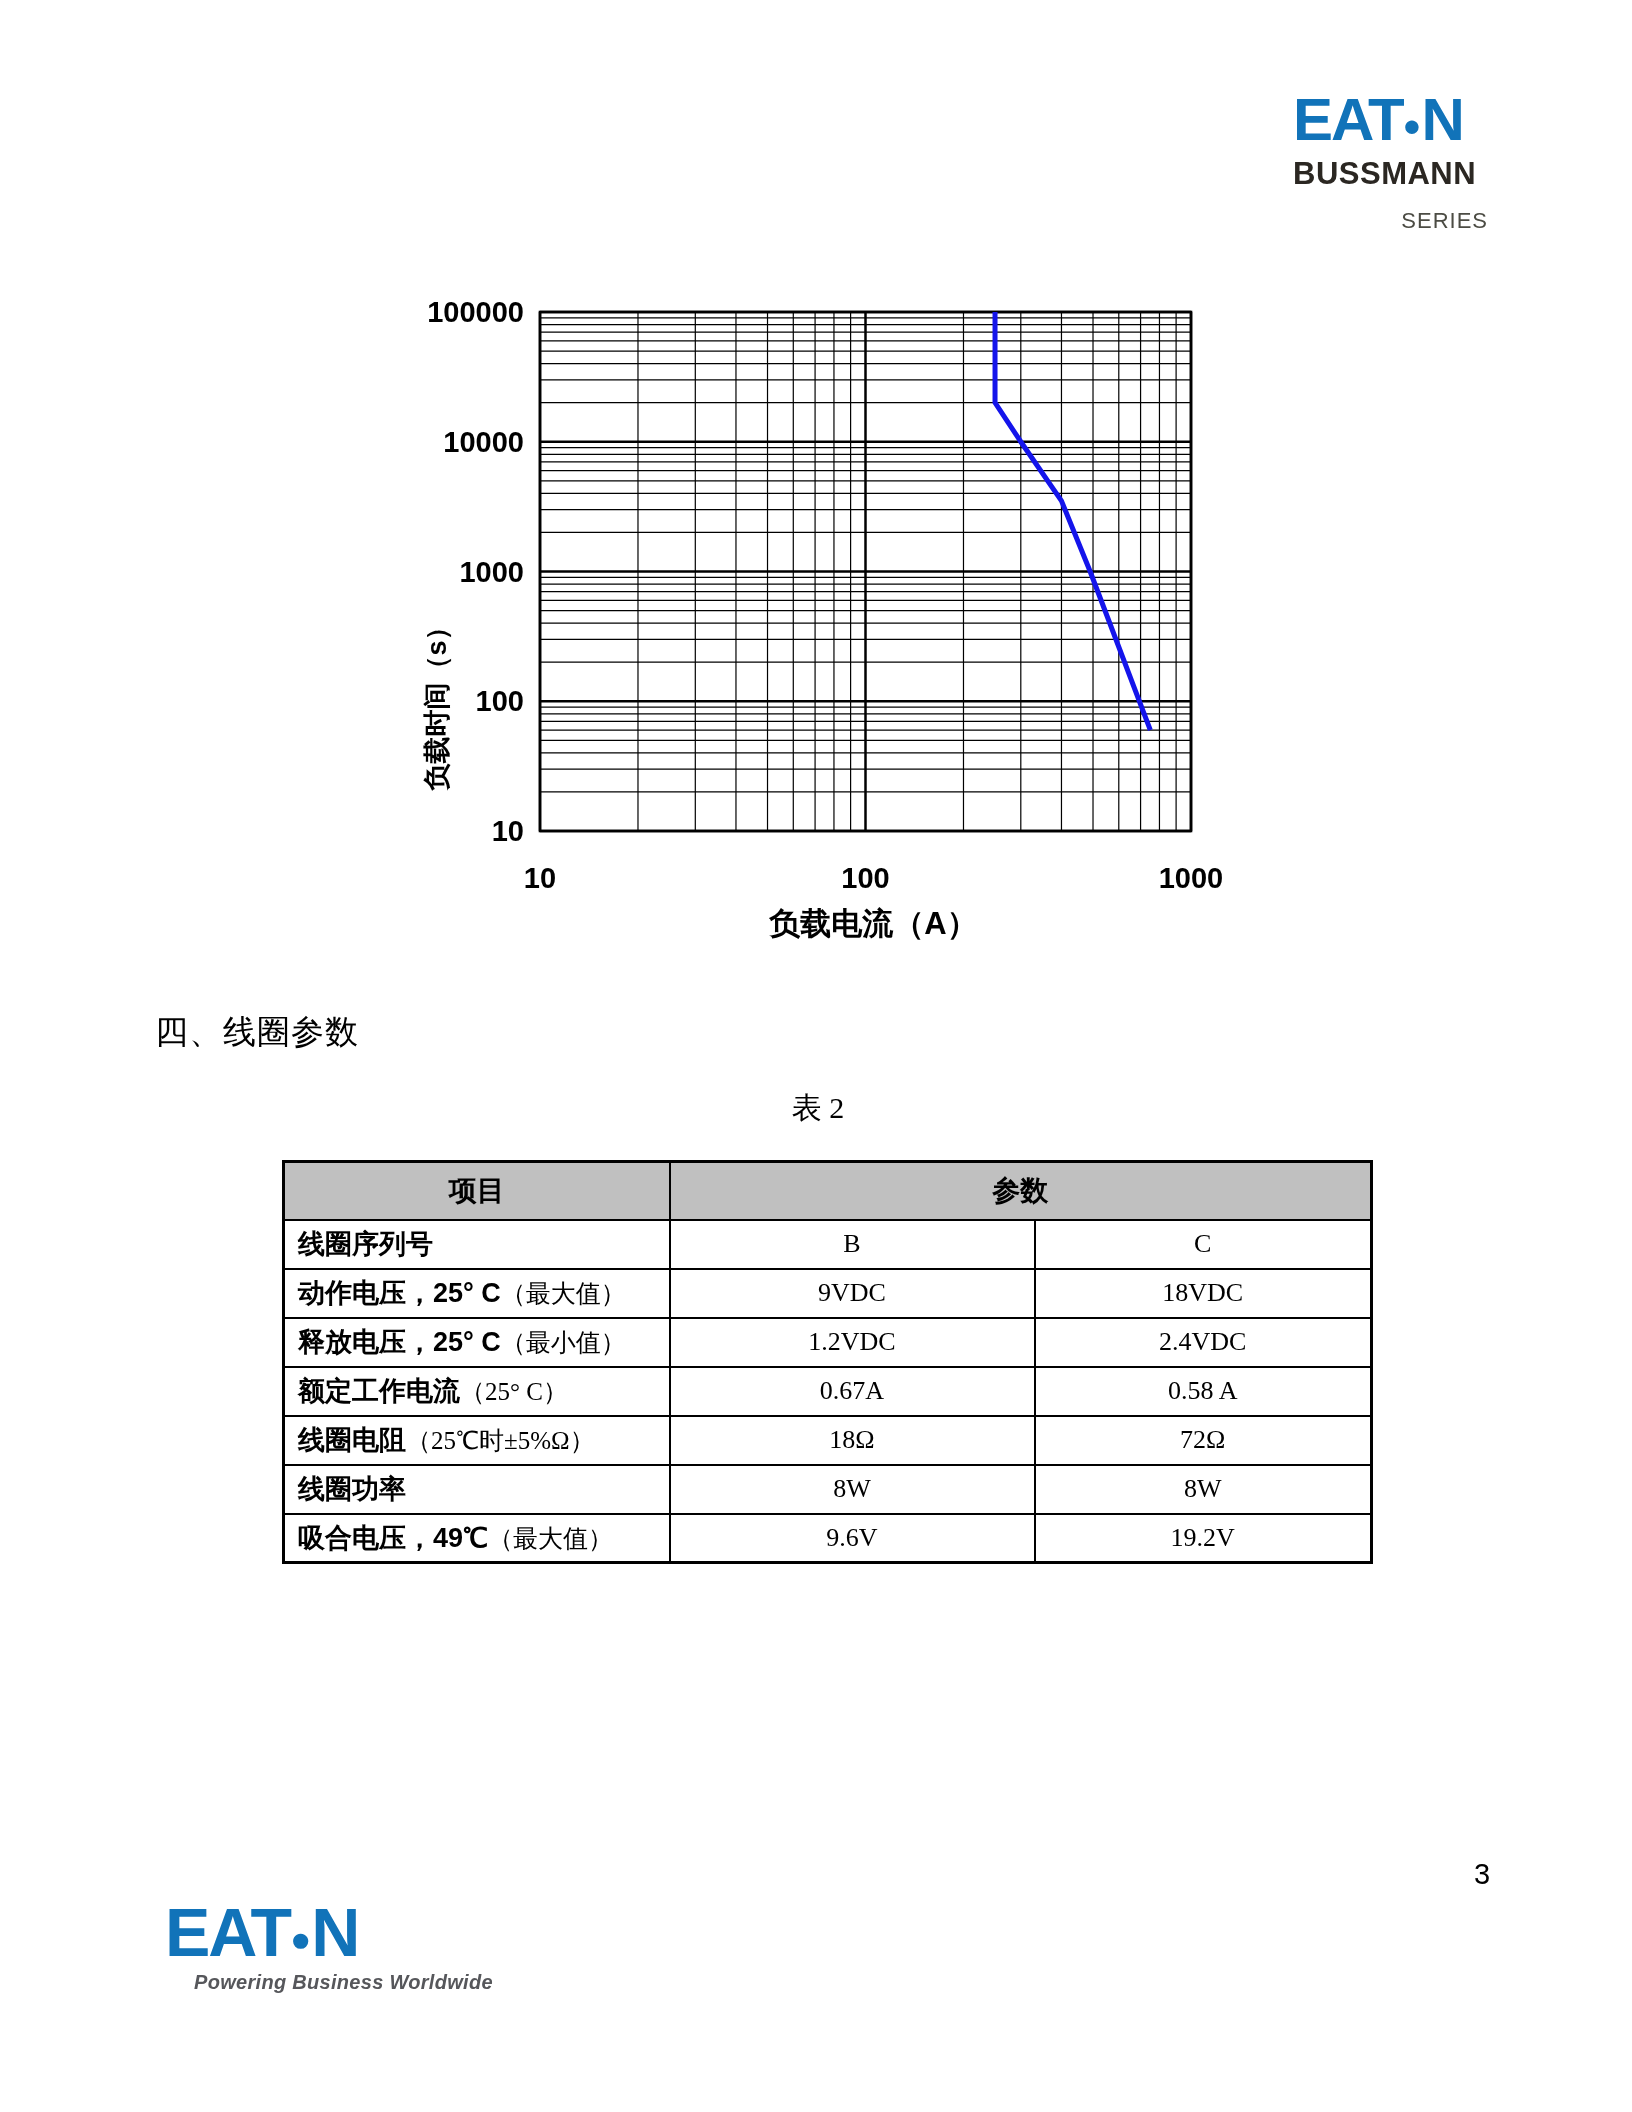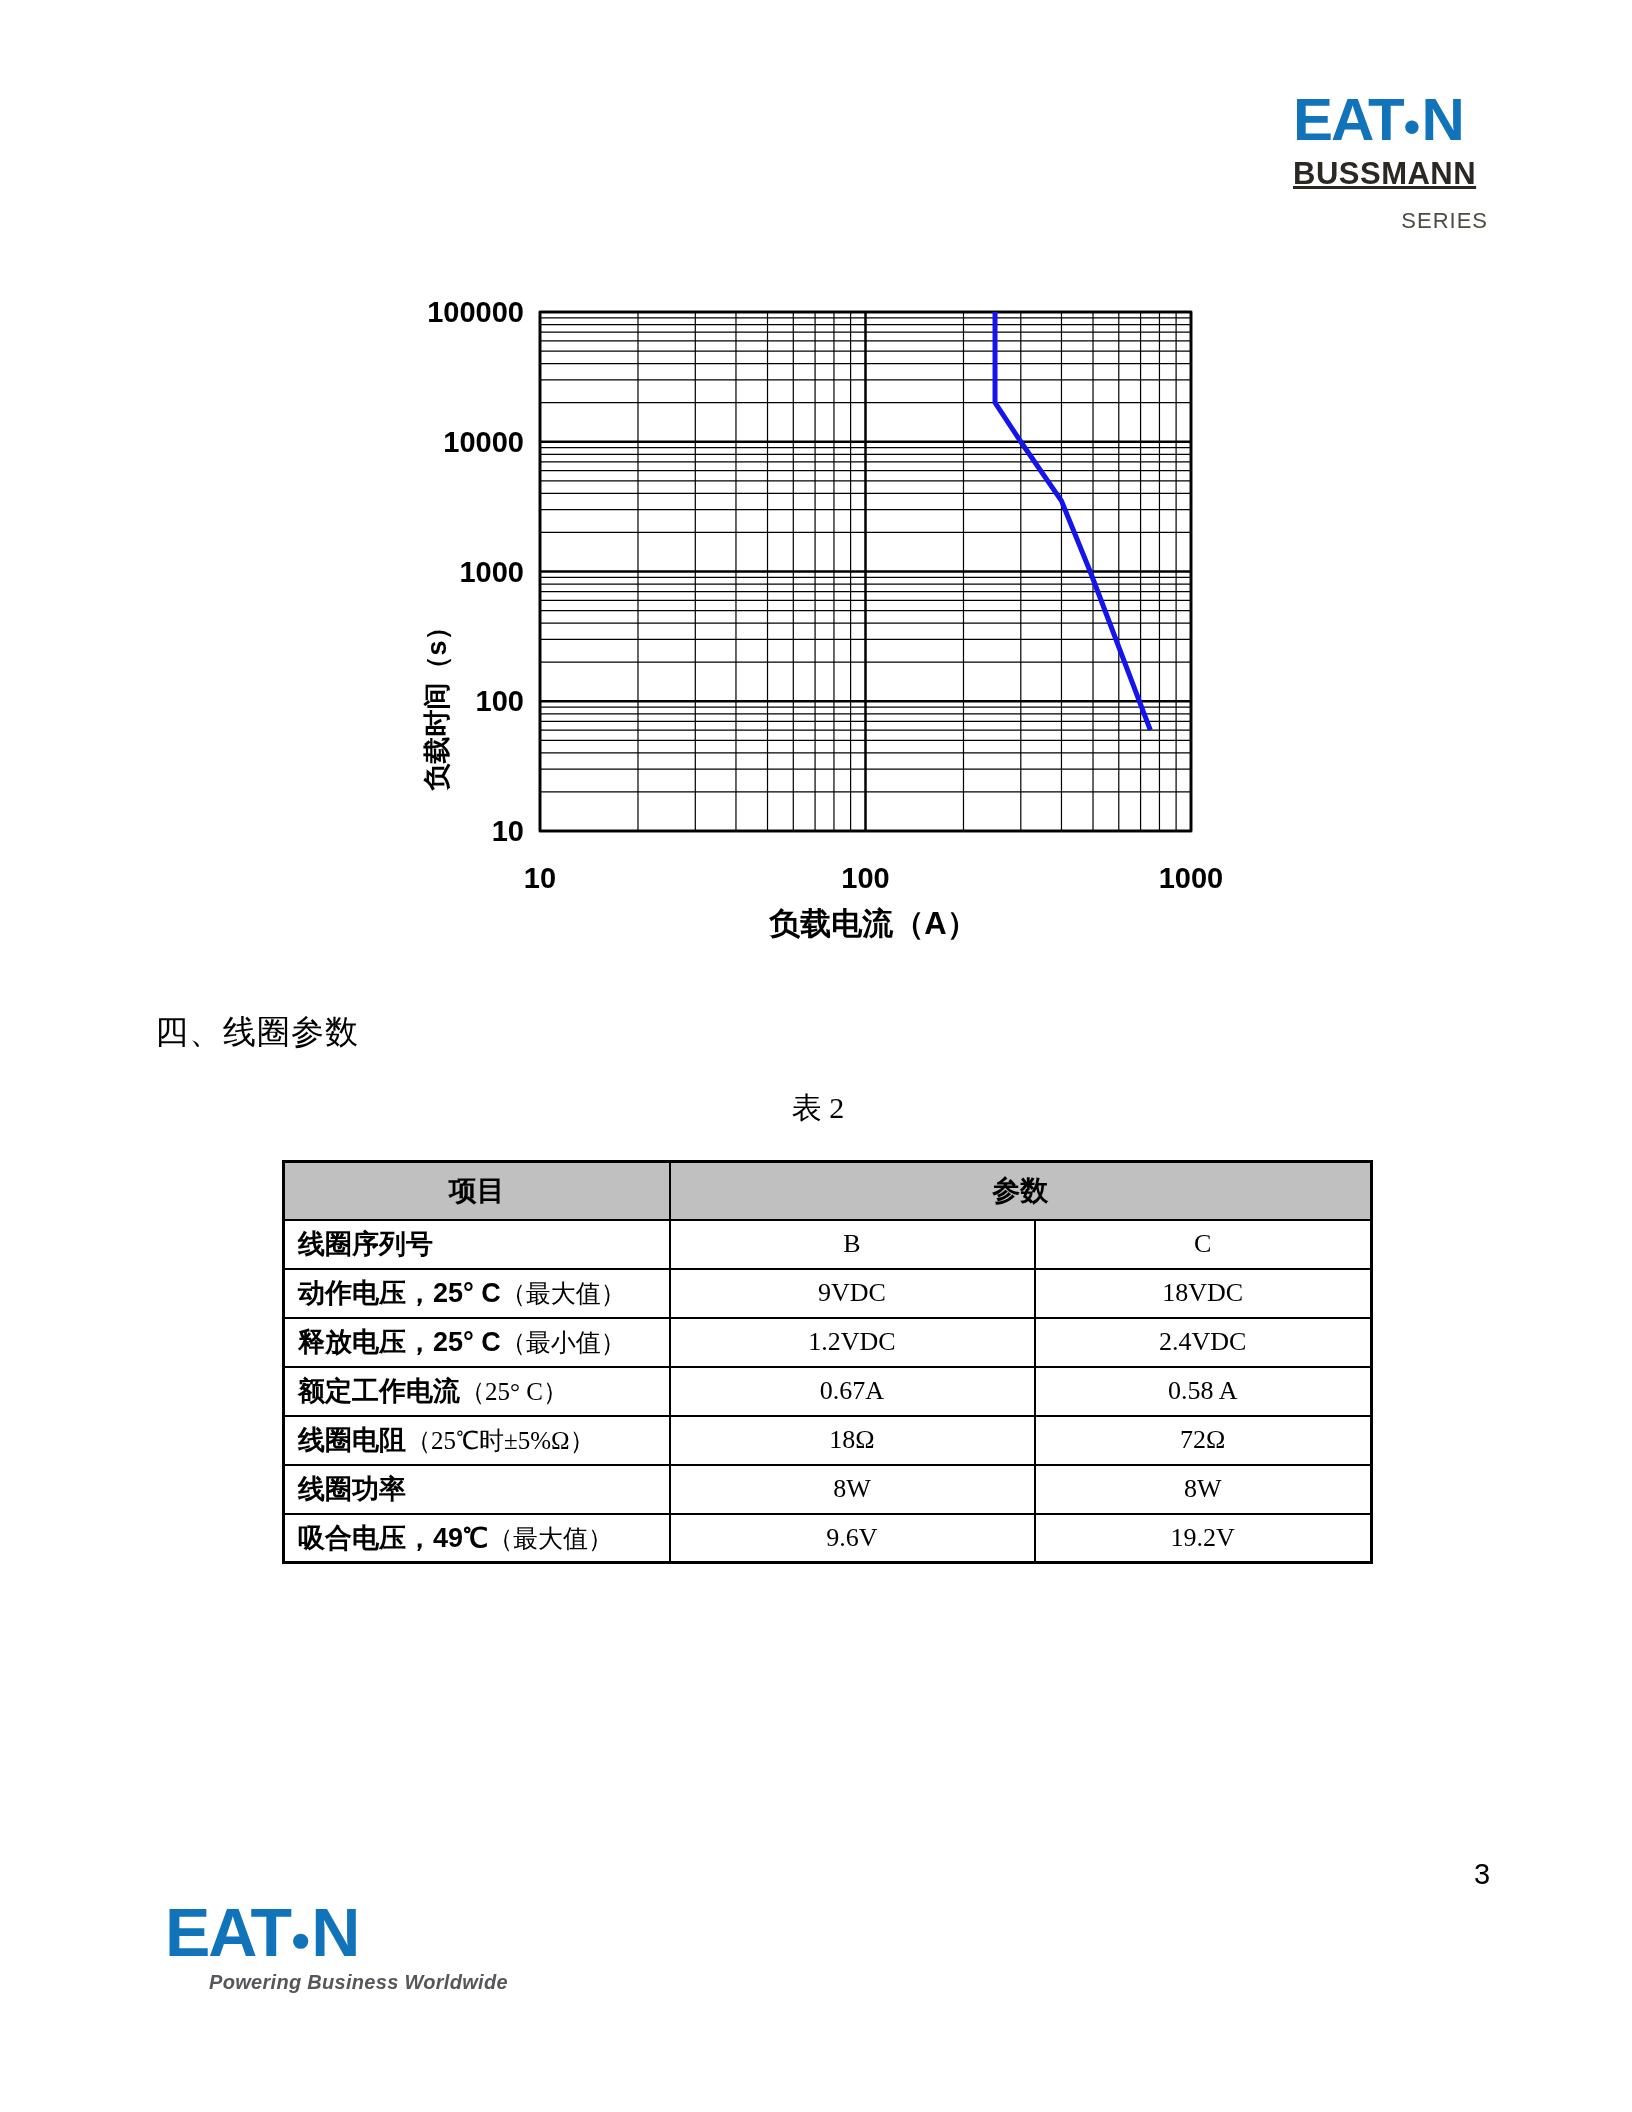--- a/index.html
+++ b/index.html
@@ -7,21 +7,21 @@
   .page {
     position:relative; width:1632px; height:2112px; margin:0 auto;
     background:#ffffff; overflow:hidden;
     font-family:"Liberation Sans", sans-serif; color:#000;
   }
   
   .logo-top { position:absolute; top:90px; right:144px; width:195px; text-align:left; }
   .eaton-word { font-weight:900; letter-spacing:-2px; line-height:1; font-family:"Liberation Sans",sans-serif; }
   .logo-top .eaton-word { font-size:60px; color:#1173B9; }
   .eaton-dot { font-size:0.52em; vertical-align:0.14em; letter-spacing:0; }
-  .logo-top .brand-line1 { font-size:31px; font-weight:800; color:#2B2722; letter-spacing:0.5px; margin-top:6px;text-decoration:underline; }
+  .logo-top .brand-line1 { font-size:31px; font-weight:800; color:#2B2722; letter-spacing:0.5px; margin-top:6px; }
   .logo-top .brand-line2 { font-size:22px; font-weight:400; color:#4C4C44; letter-spacing:1px; text-align:right; margin-top:16px; }
   
   .section-title {
     position:absolute; left:155px;
     font-family:"Liberation Serif", serif; font-size:33px; letter-spacing:1px;
   }
   .section3-title { top:226px; }
   .section4-title { top:1010px; }
   .table-caption {
     position:absolute; left:274px; top:1088px; width:1088px; text-align:center;
@@ -45,21 +45,21 @@
   .coil-table td { height:49px; }
   .coil-table td.lbl { padding-left:13px; text-align:left; }
   .lbl-main { font-weight:bold; font-size:27px; font-family:"Liberation Sans", sans-serif; }
   .lbl-note { font-weight:normal; font-size:25px; font-family:"Liberation Serif", serif; }
   .coil-table td.val { text-align:center; font-family:"Liberation Serif", serif; font-size:26px; }
   
   .page-number { position:absolute; left:1462px; top:1858px; width:40px; text-align:center; font-size:29px; }
   .logo-bottom { position:absolute; left:165px; top:1898px; }
   .logo-bottom .eaton-word { font-size:68px; color:#1173B9; }
   .logo-bottom .tagline {
-    margin-left:44px; margin-top:5px;
+    margin-left:29px; margin-top:5px;
     font-style:italic; font-weight:700; font-size:20px; color:#56575B;
     font-family:"Liberation Sans", sans-serif; letter-spacing:0.3px;
   }
 </style>
 </head>
 <body>
 
 <div class="page">
 
   <div class="logo-top">

